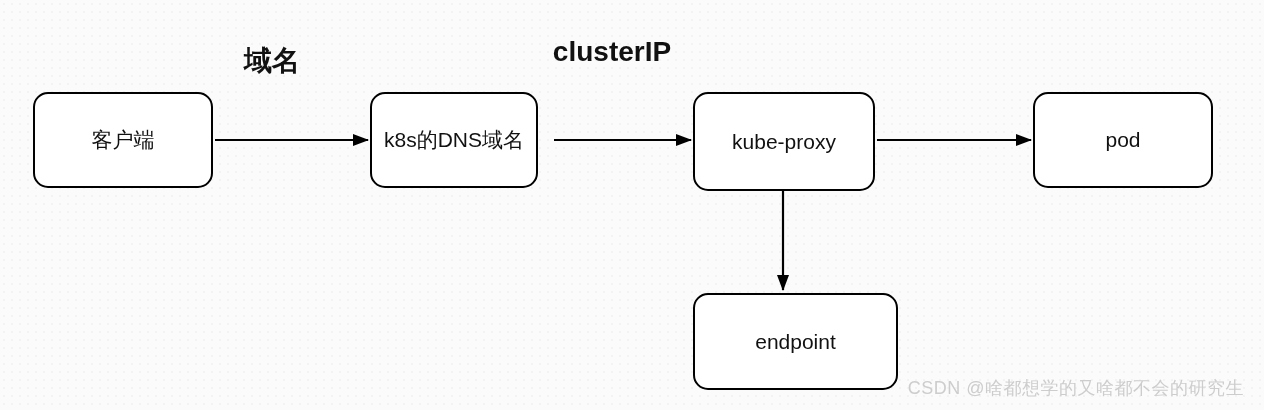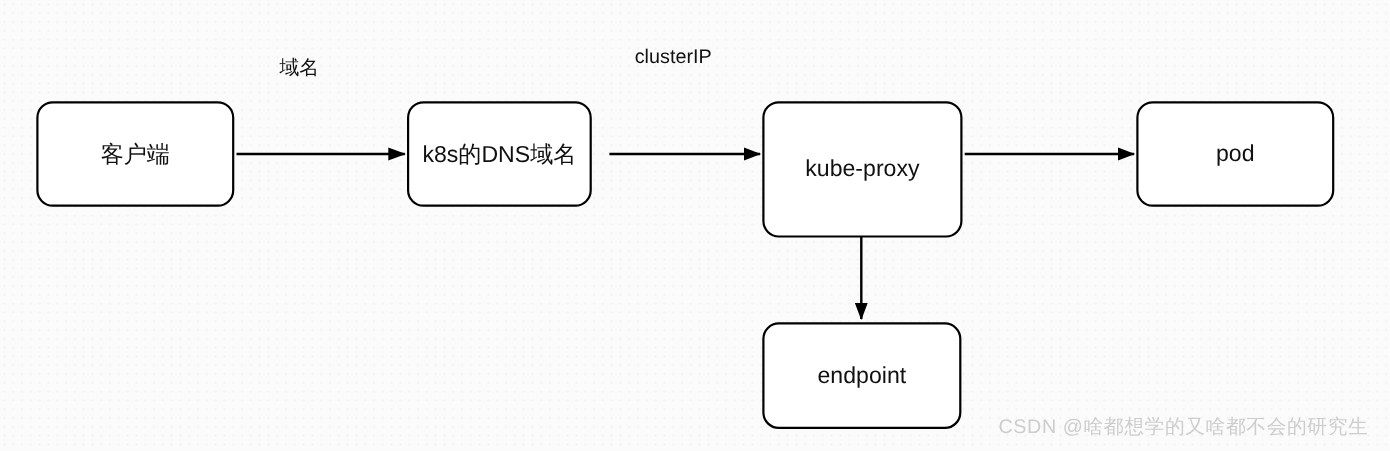--- a/index.html
+++ b/index.html
@@ -28,23 +28,24 @@
     display: flex;
     align-items: center;
     justify-content: center;
     font-size: 21px;
     color: #111111;
     text-align: center;
   }
   .edge-label {
     position: absolute;
     transform: translate(-50%, -50%);
-    font-size: 18px;
+    font-size: 28px;
     color: #111111;
     white-space: nowrap;
+    font-weight: bold;
   }
   .watermark {
     position: absolute;
     top: 376px;
     right: 20px;
     font-size: 18px;
     color: #cdcdcd;
     white-space: nowrap;
     letter-spacing: 0.5px;
   }
@@ -67,29 +68,29 @@
   </svg>
 
   <div class="node" style="left:33px;  top:92px;  width:180px; height:96px;">
     <span>客户端</span>
   </div>
 
   <div class="node" style="left:370px; top:92px;  width:168px; height:96px;">
     <span>k8s的DNS域名</span>
   </div>
 
-  <div class="node" style="left:693px; top:92px;  width:182px; height:124px;">
+  <div class="node" style="left:693px; top:92px;  width:182px; height:99px;">
     <span>kube-proxy</span>
   </div>
 
   <div class="node" style="left:1033px; top:92px; width:180px; height:96px;">
     <span>pod</span>
   </div>
 
-  <div class="node" style="left:693px; top:293px; width:181px; height:97px;">
+  <div class="node" style="left:693px; top:293px; width:205px; height:97px;">
     <span>endpoint</span>
   </div>
 
   <div class="edge-label" style="left:272px; top:61px;">域名</div>
 
   <div class="edge-label" style="left:612px; top:52px;">clusterIP</div>
 
   <div class="watermark">CSDN @啥都想学的又啥都不会的研究生</div>
 
 </div>

